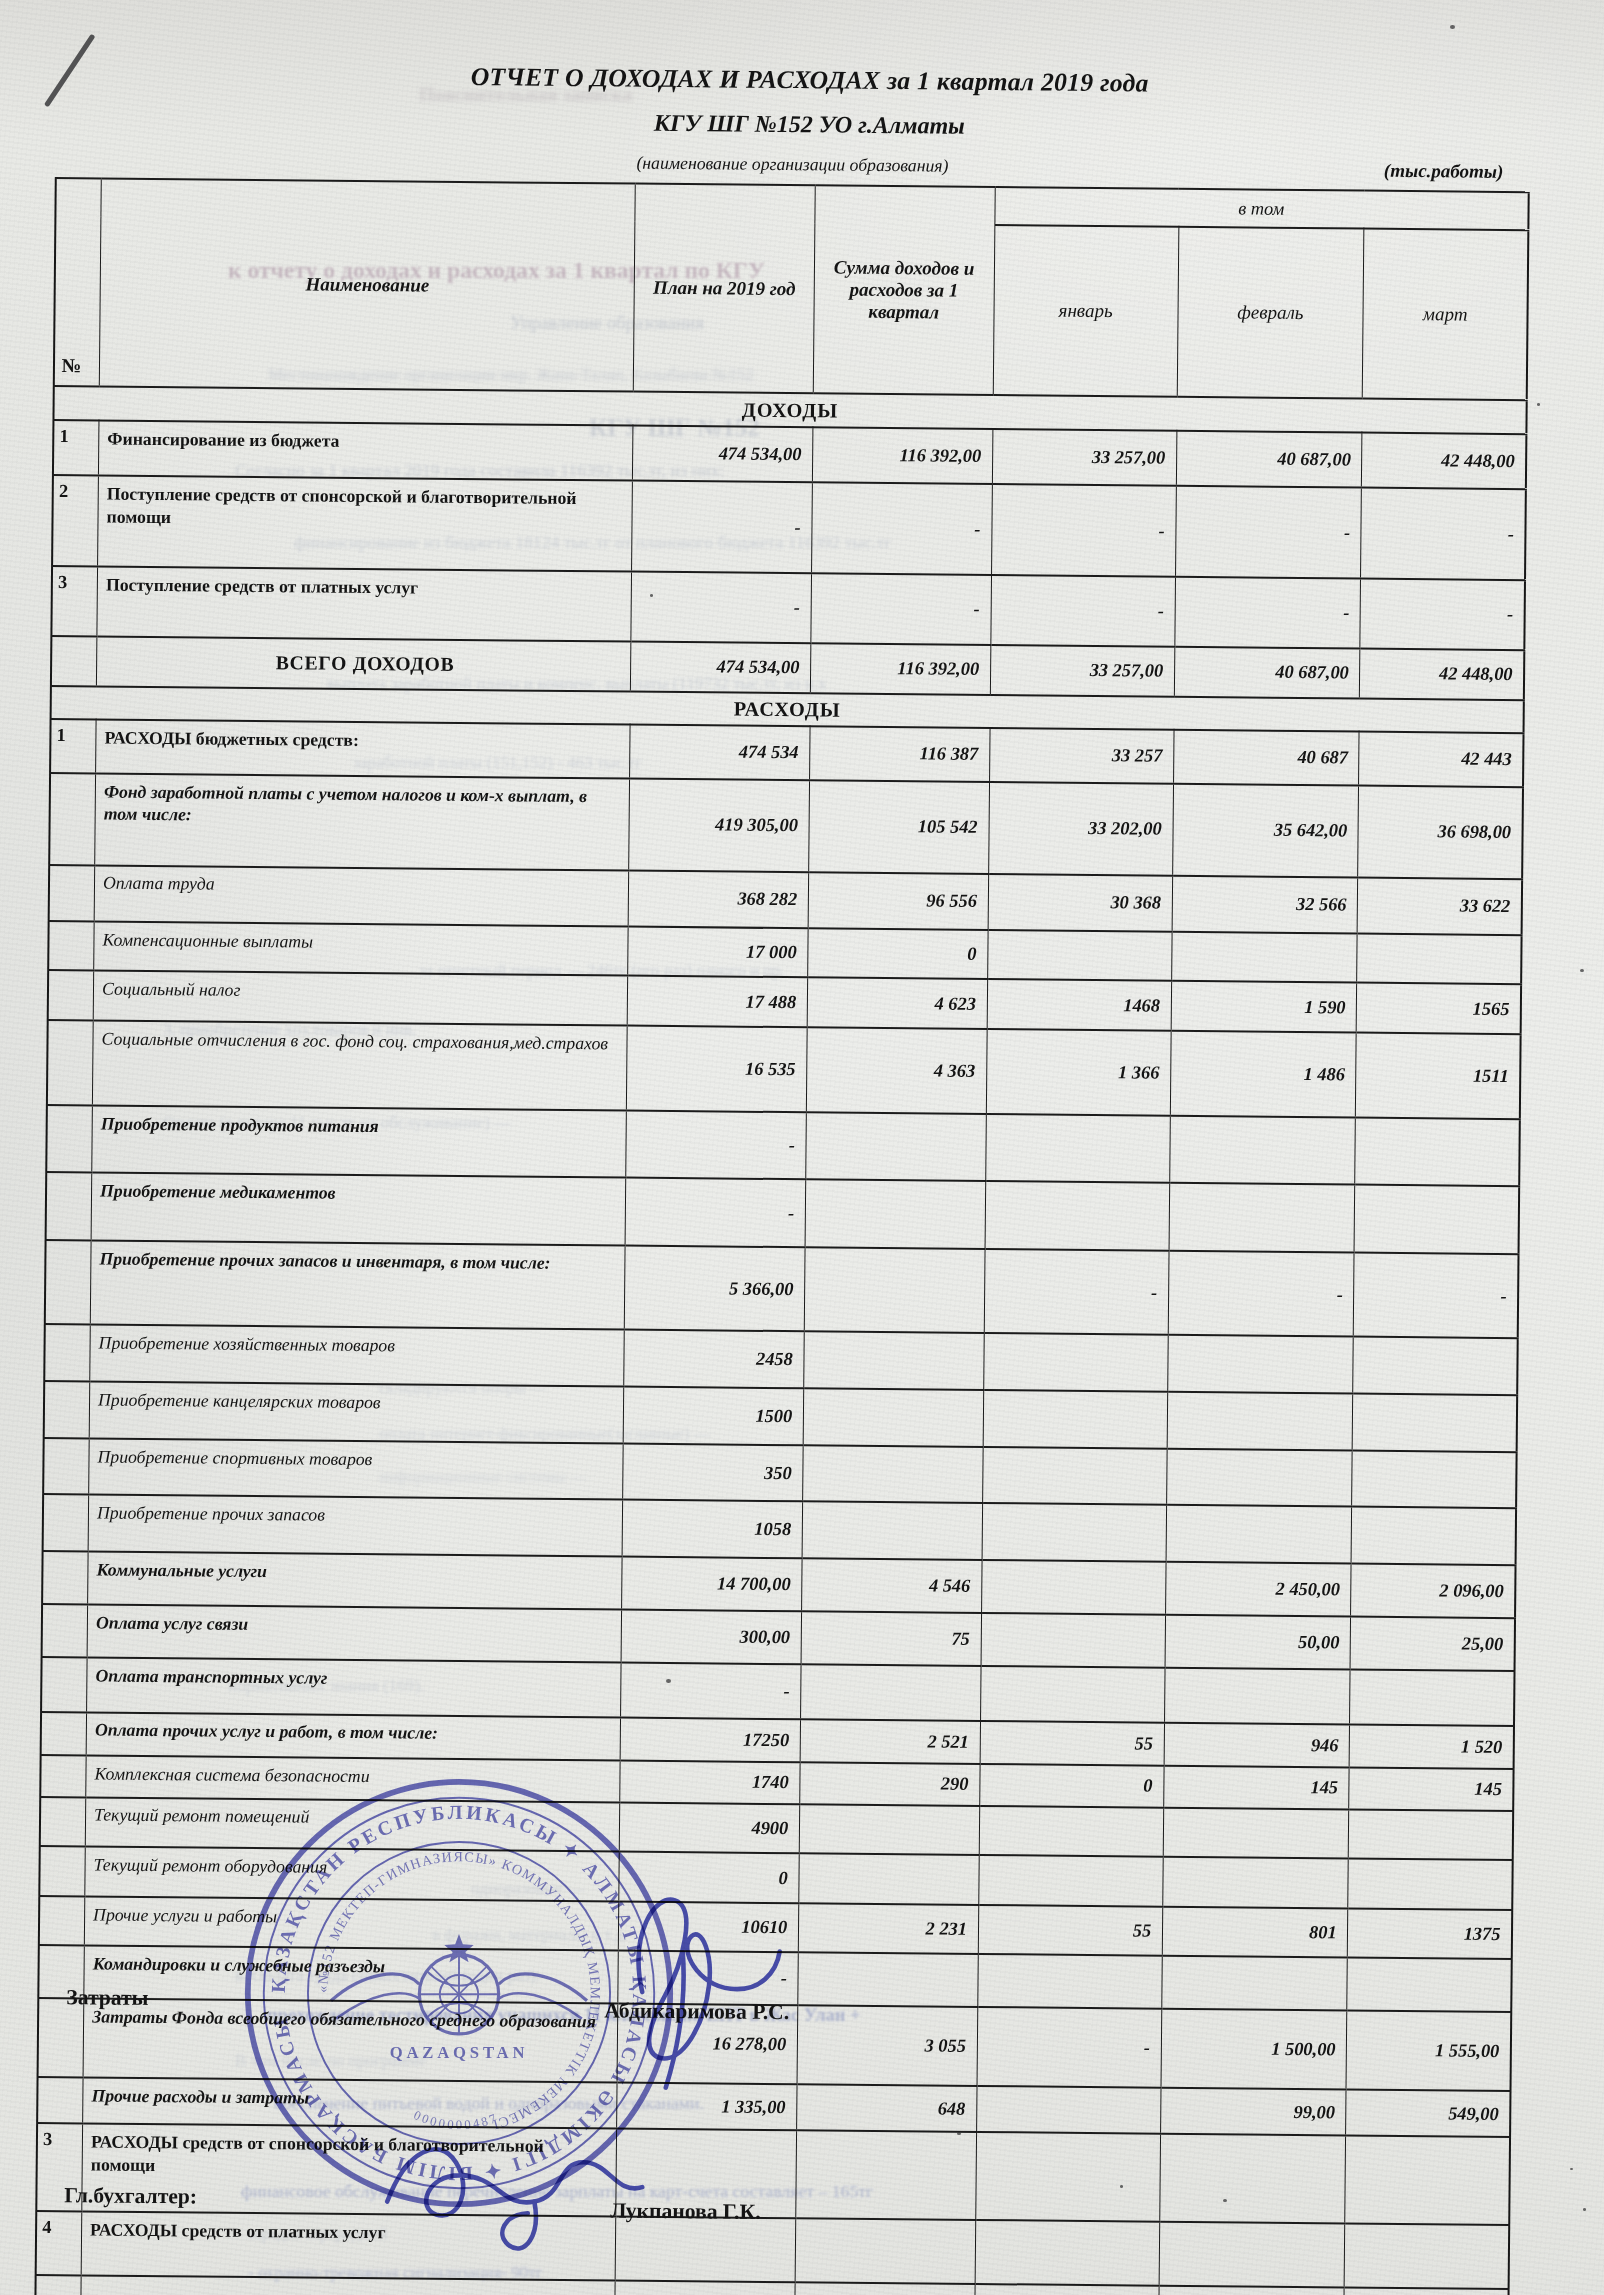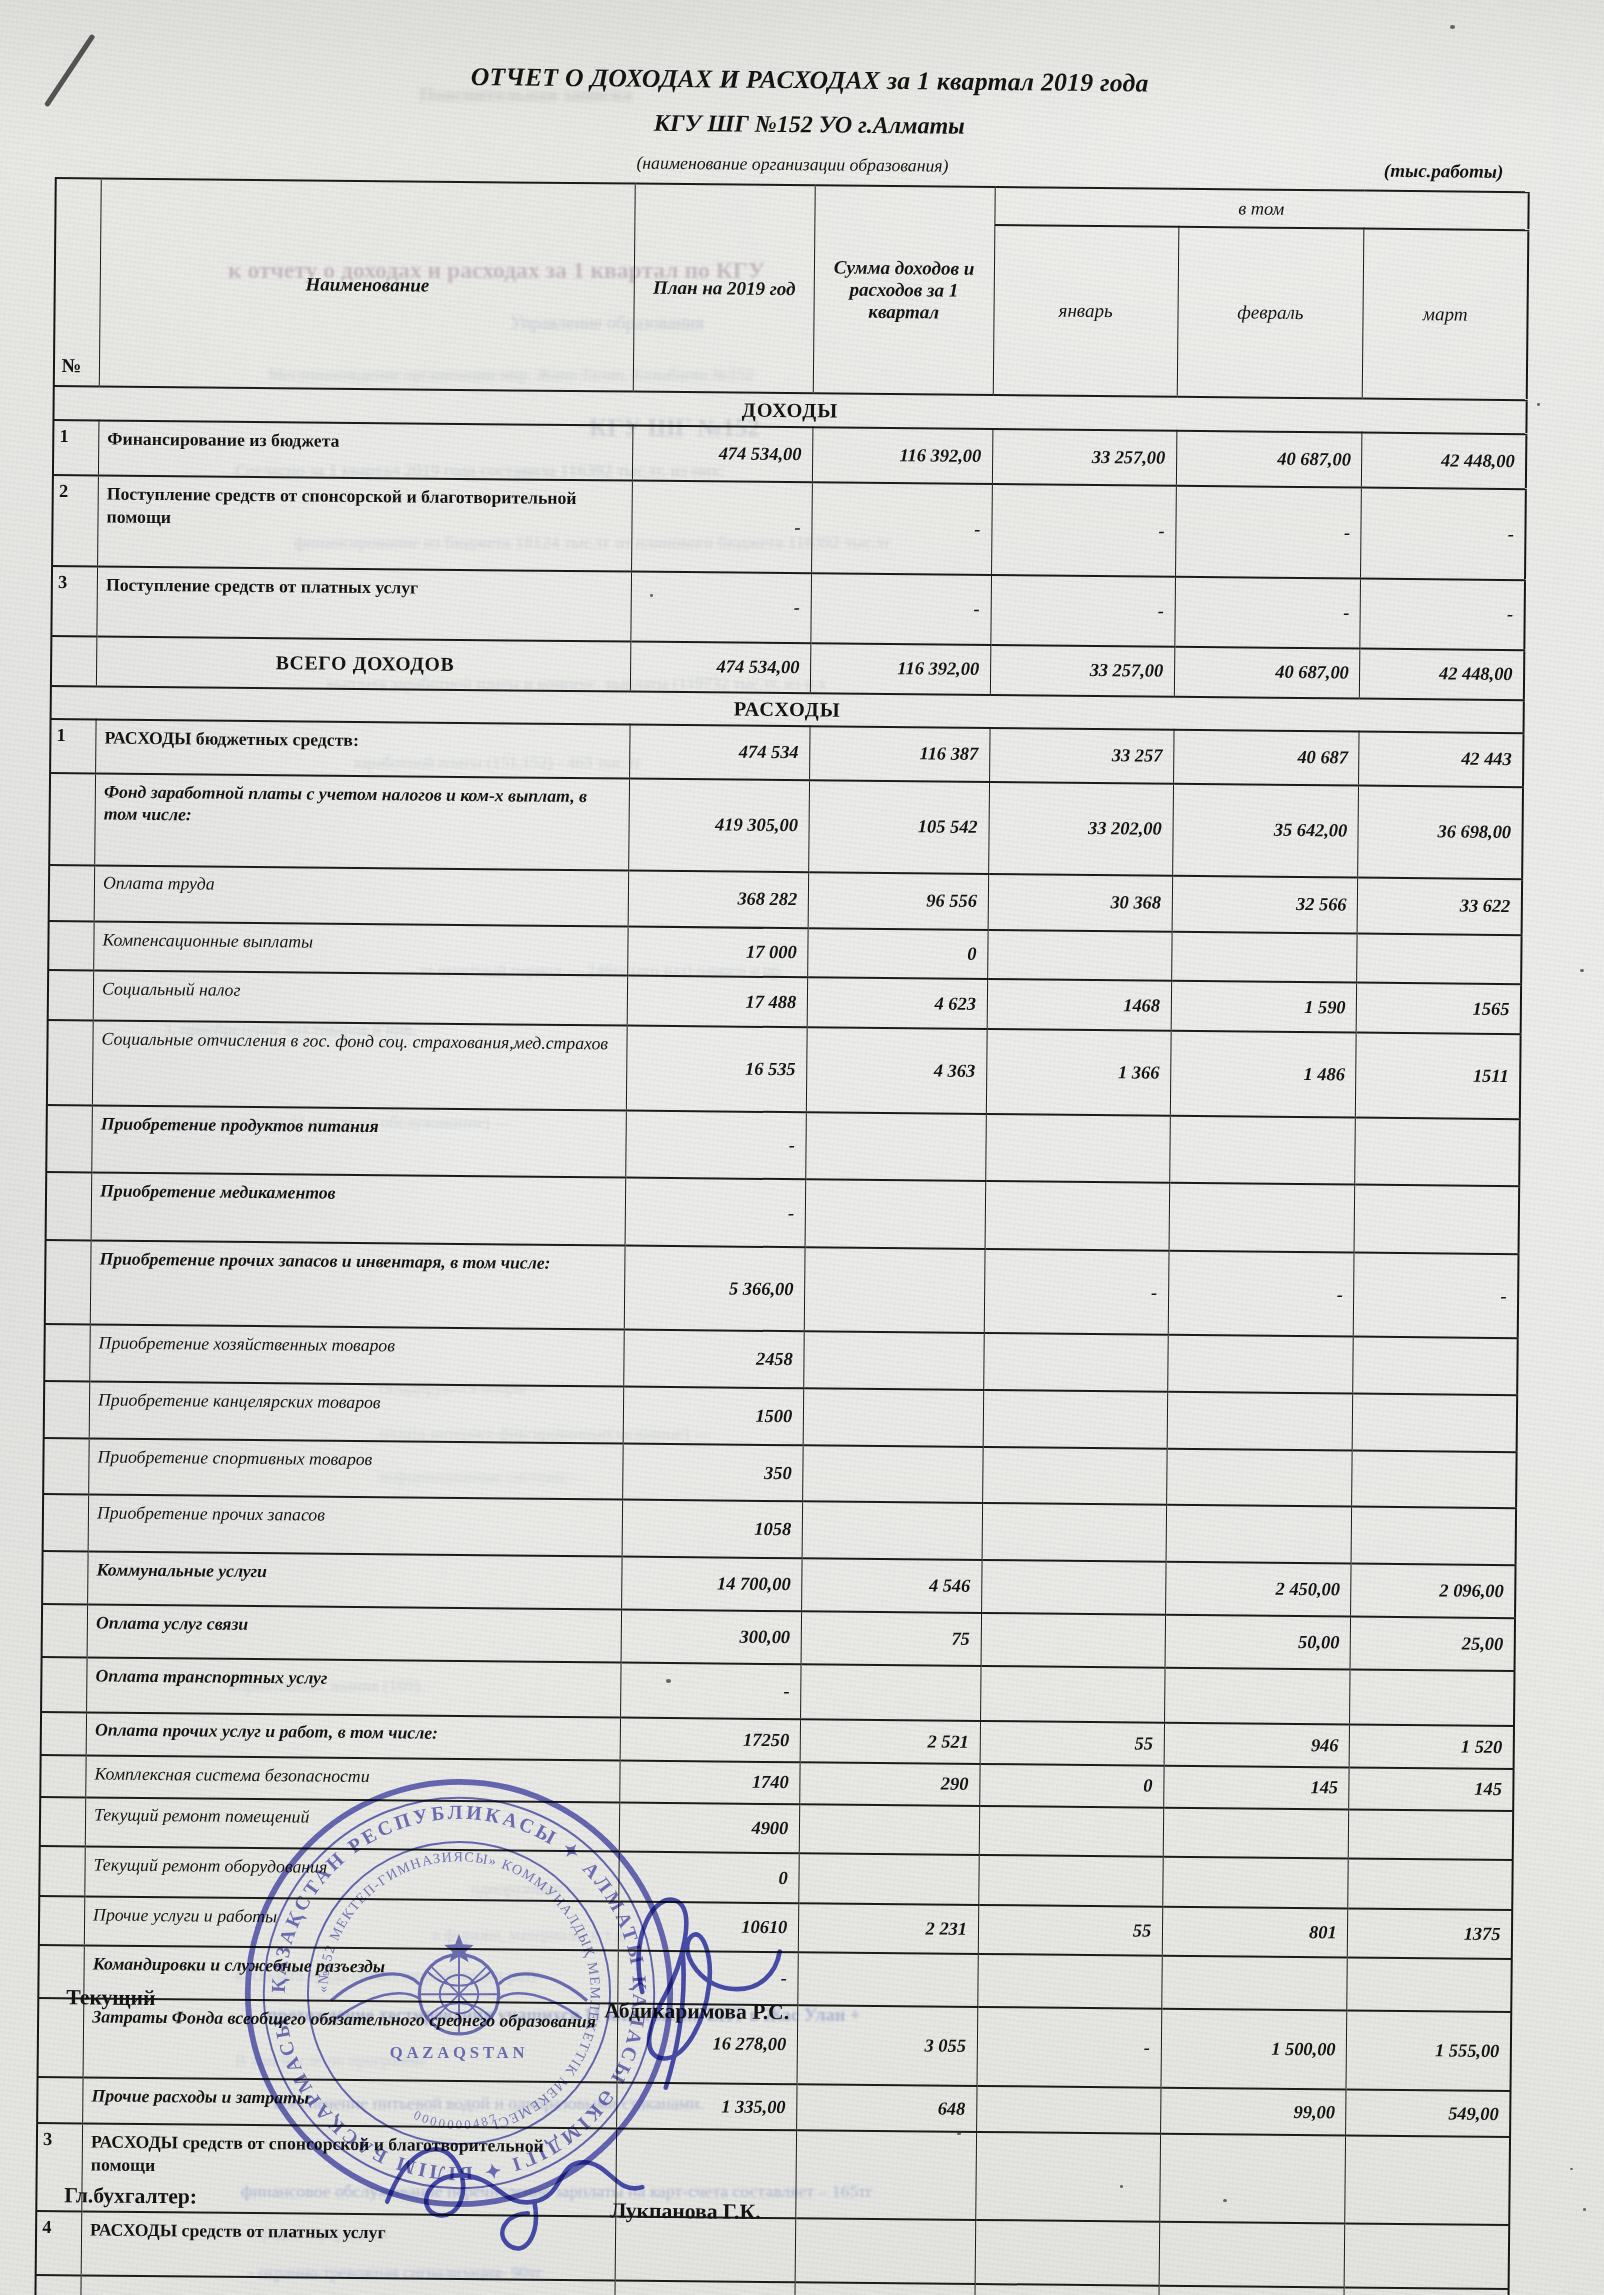--- a/index.html
+++ b/index.html
@@ -413,21 +413,21 @@
             <td class="lbl totlbl" style="height: 43px;">ВСЕГО РАСХОДОВ</td>
             <td class="val">474 534,00</td>
             <td class="val">116 387,00</td>
             <td class="val">33 257,00</td>
             <td class="val">40 687,00</td>
             <td class="val">42 443,00</td>
           </tr>
         </tbody>
     </table>
 
-    <div class="footerline" style="left:85px;top:1985px;">Текущий</div>
+    <div class="footerline" style="left:85px;top:1985px;">Затраты</div>
     <div class="footerline" style="left:623px;top:1993px;">Абдикаримова Р.С.</div>
     <div class="footerline" style="left:85px;top:2183px;">Гл.бухгалтер:</div>
     <div class="footerline" style="left:631px;top:2193px;">Лукпанова Г.К.</div>
   </div>
 
   <div class="stampwrap">
     <svg viewBox="0 0 700 700" width="448" height="448">
       <g stroke="#3c3eae" fill="none" opacity="0.85">
         <circle cx="350" cy="350" r="330" stroke-width="9"></circle>
         <circle cx="350" cy="350" r="305" stroke-width="3"></circle>

